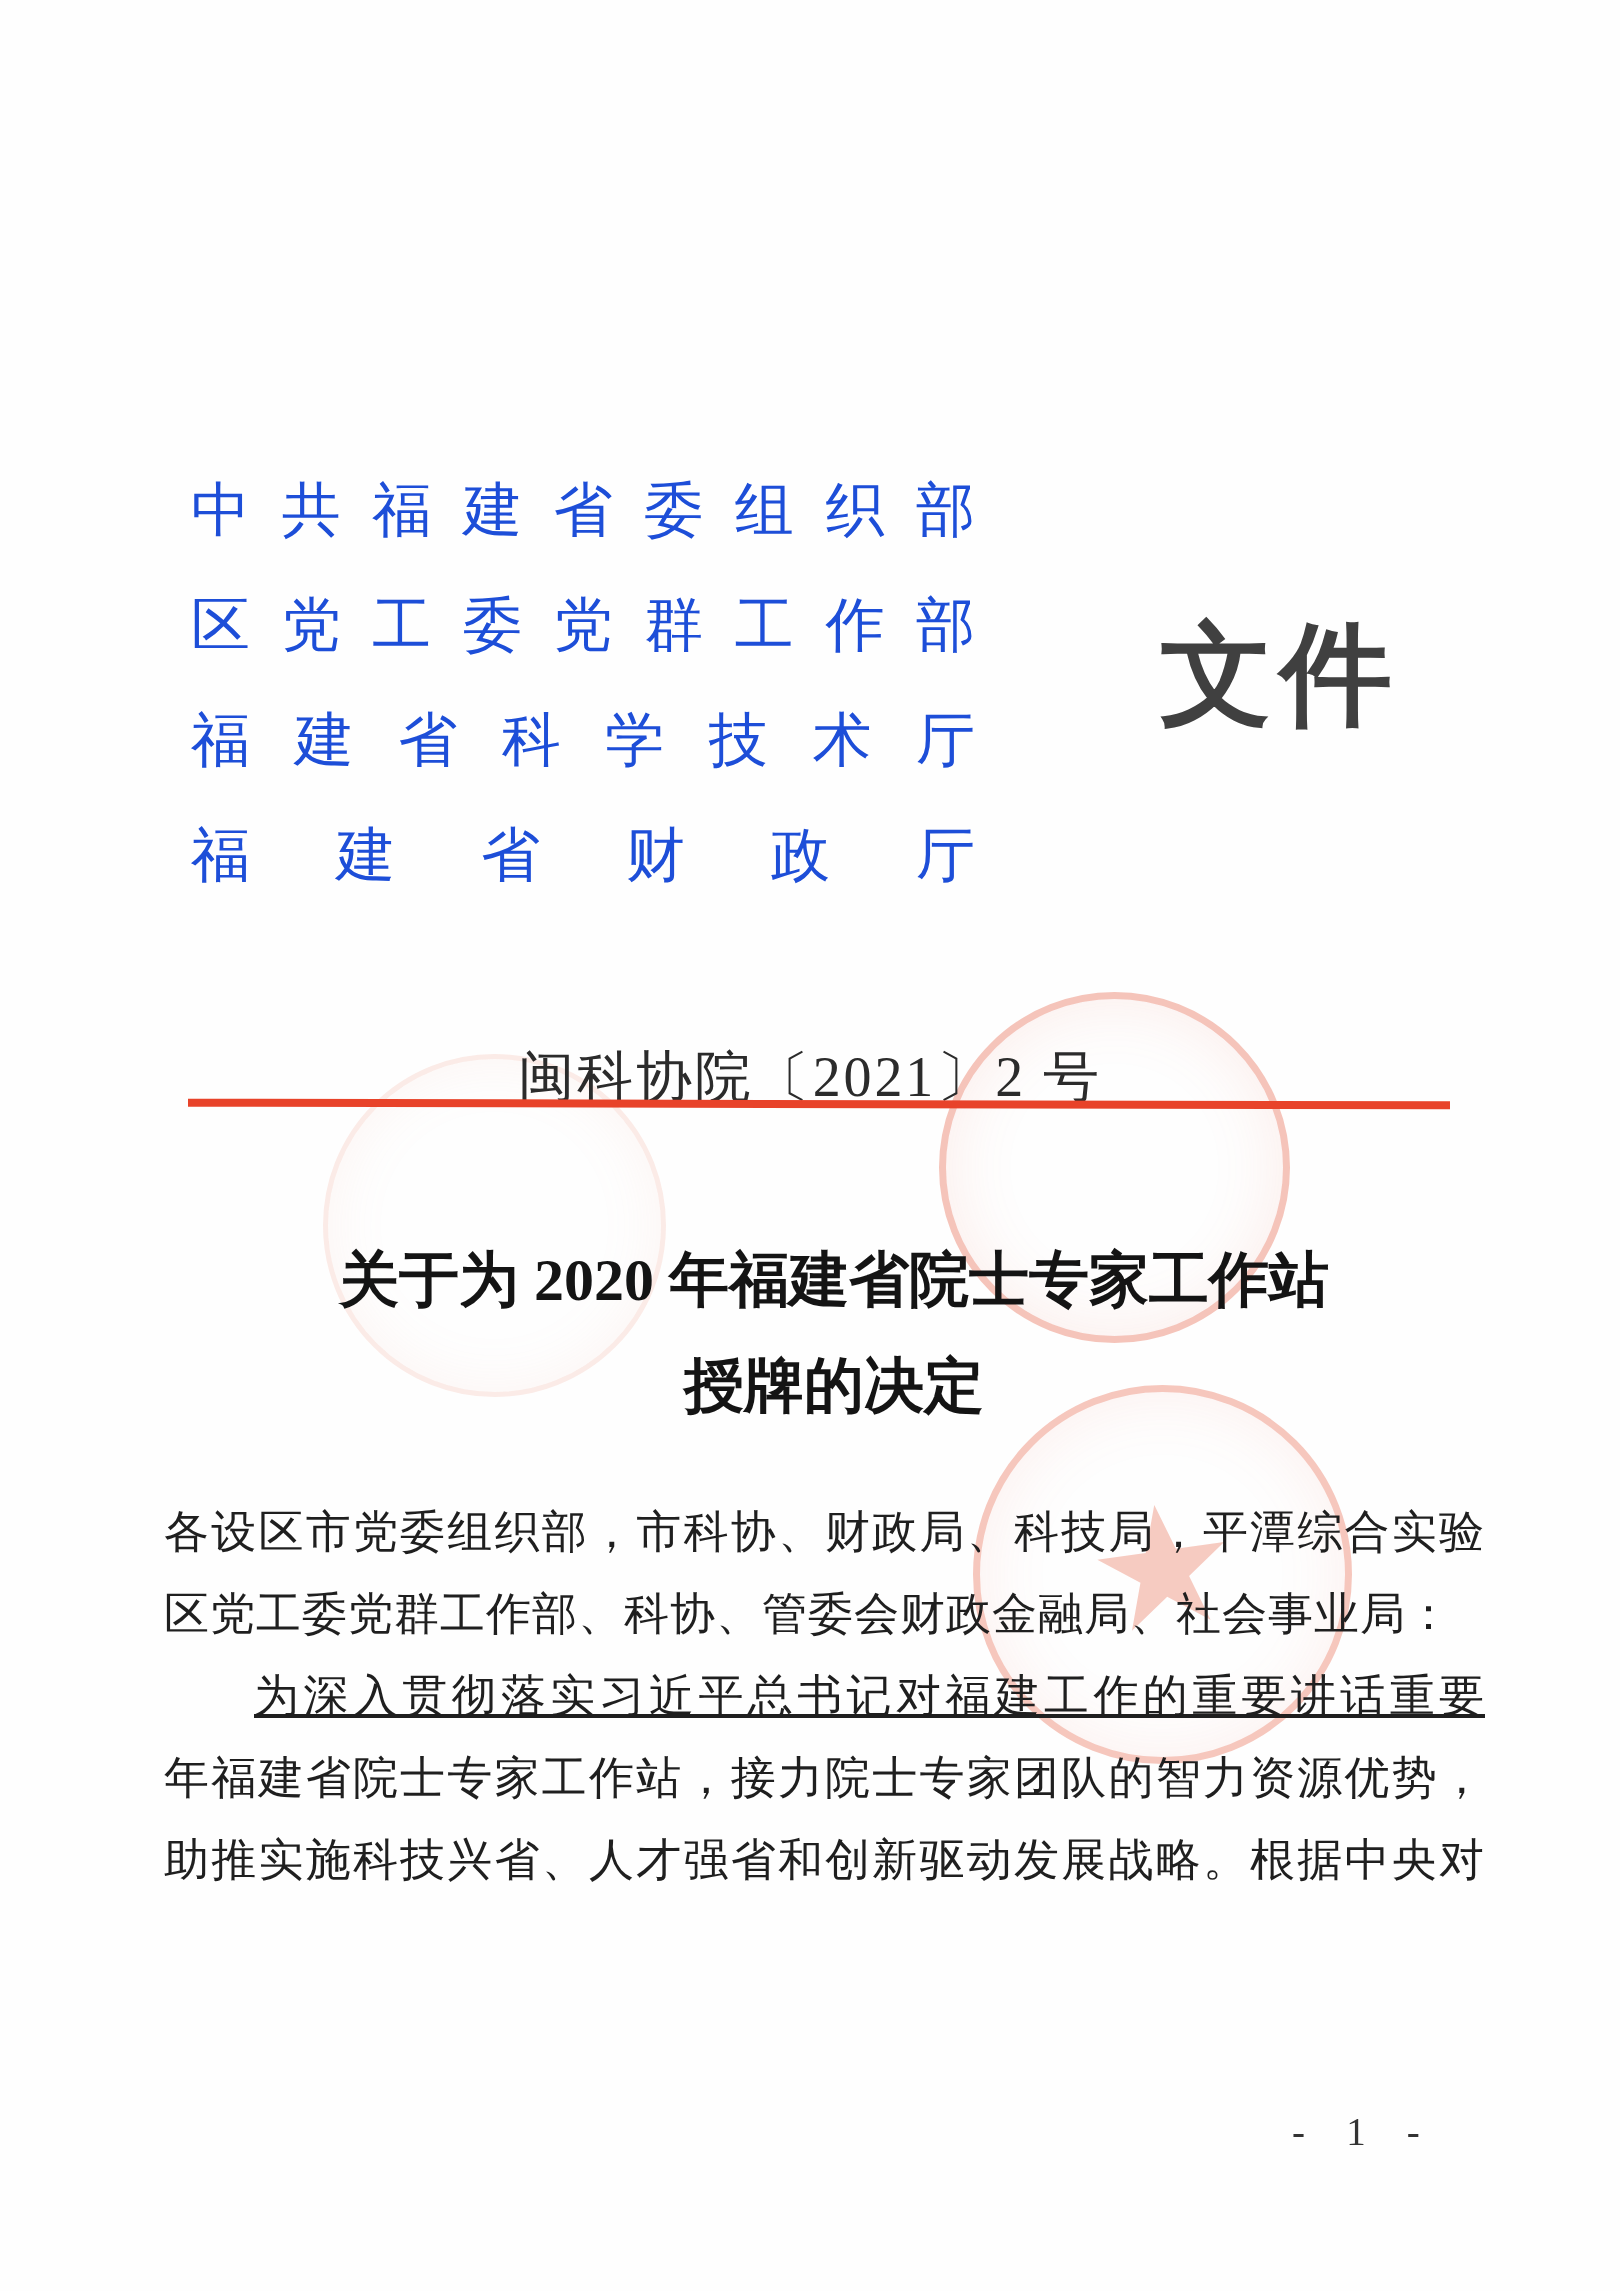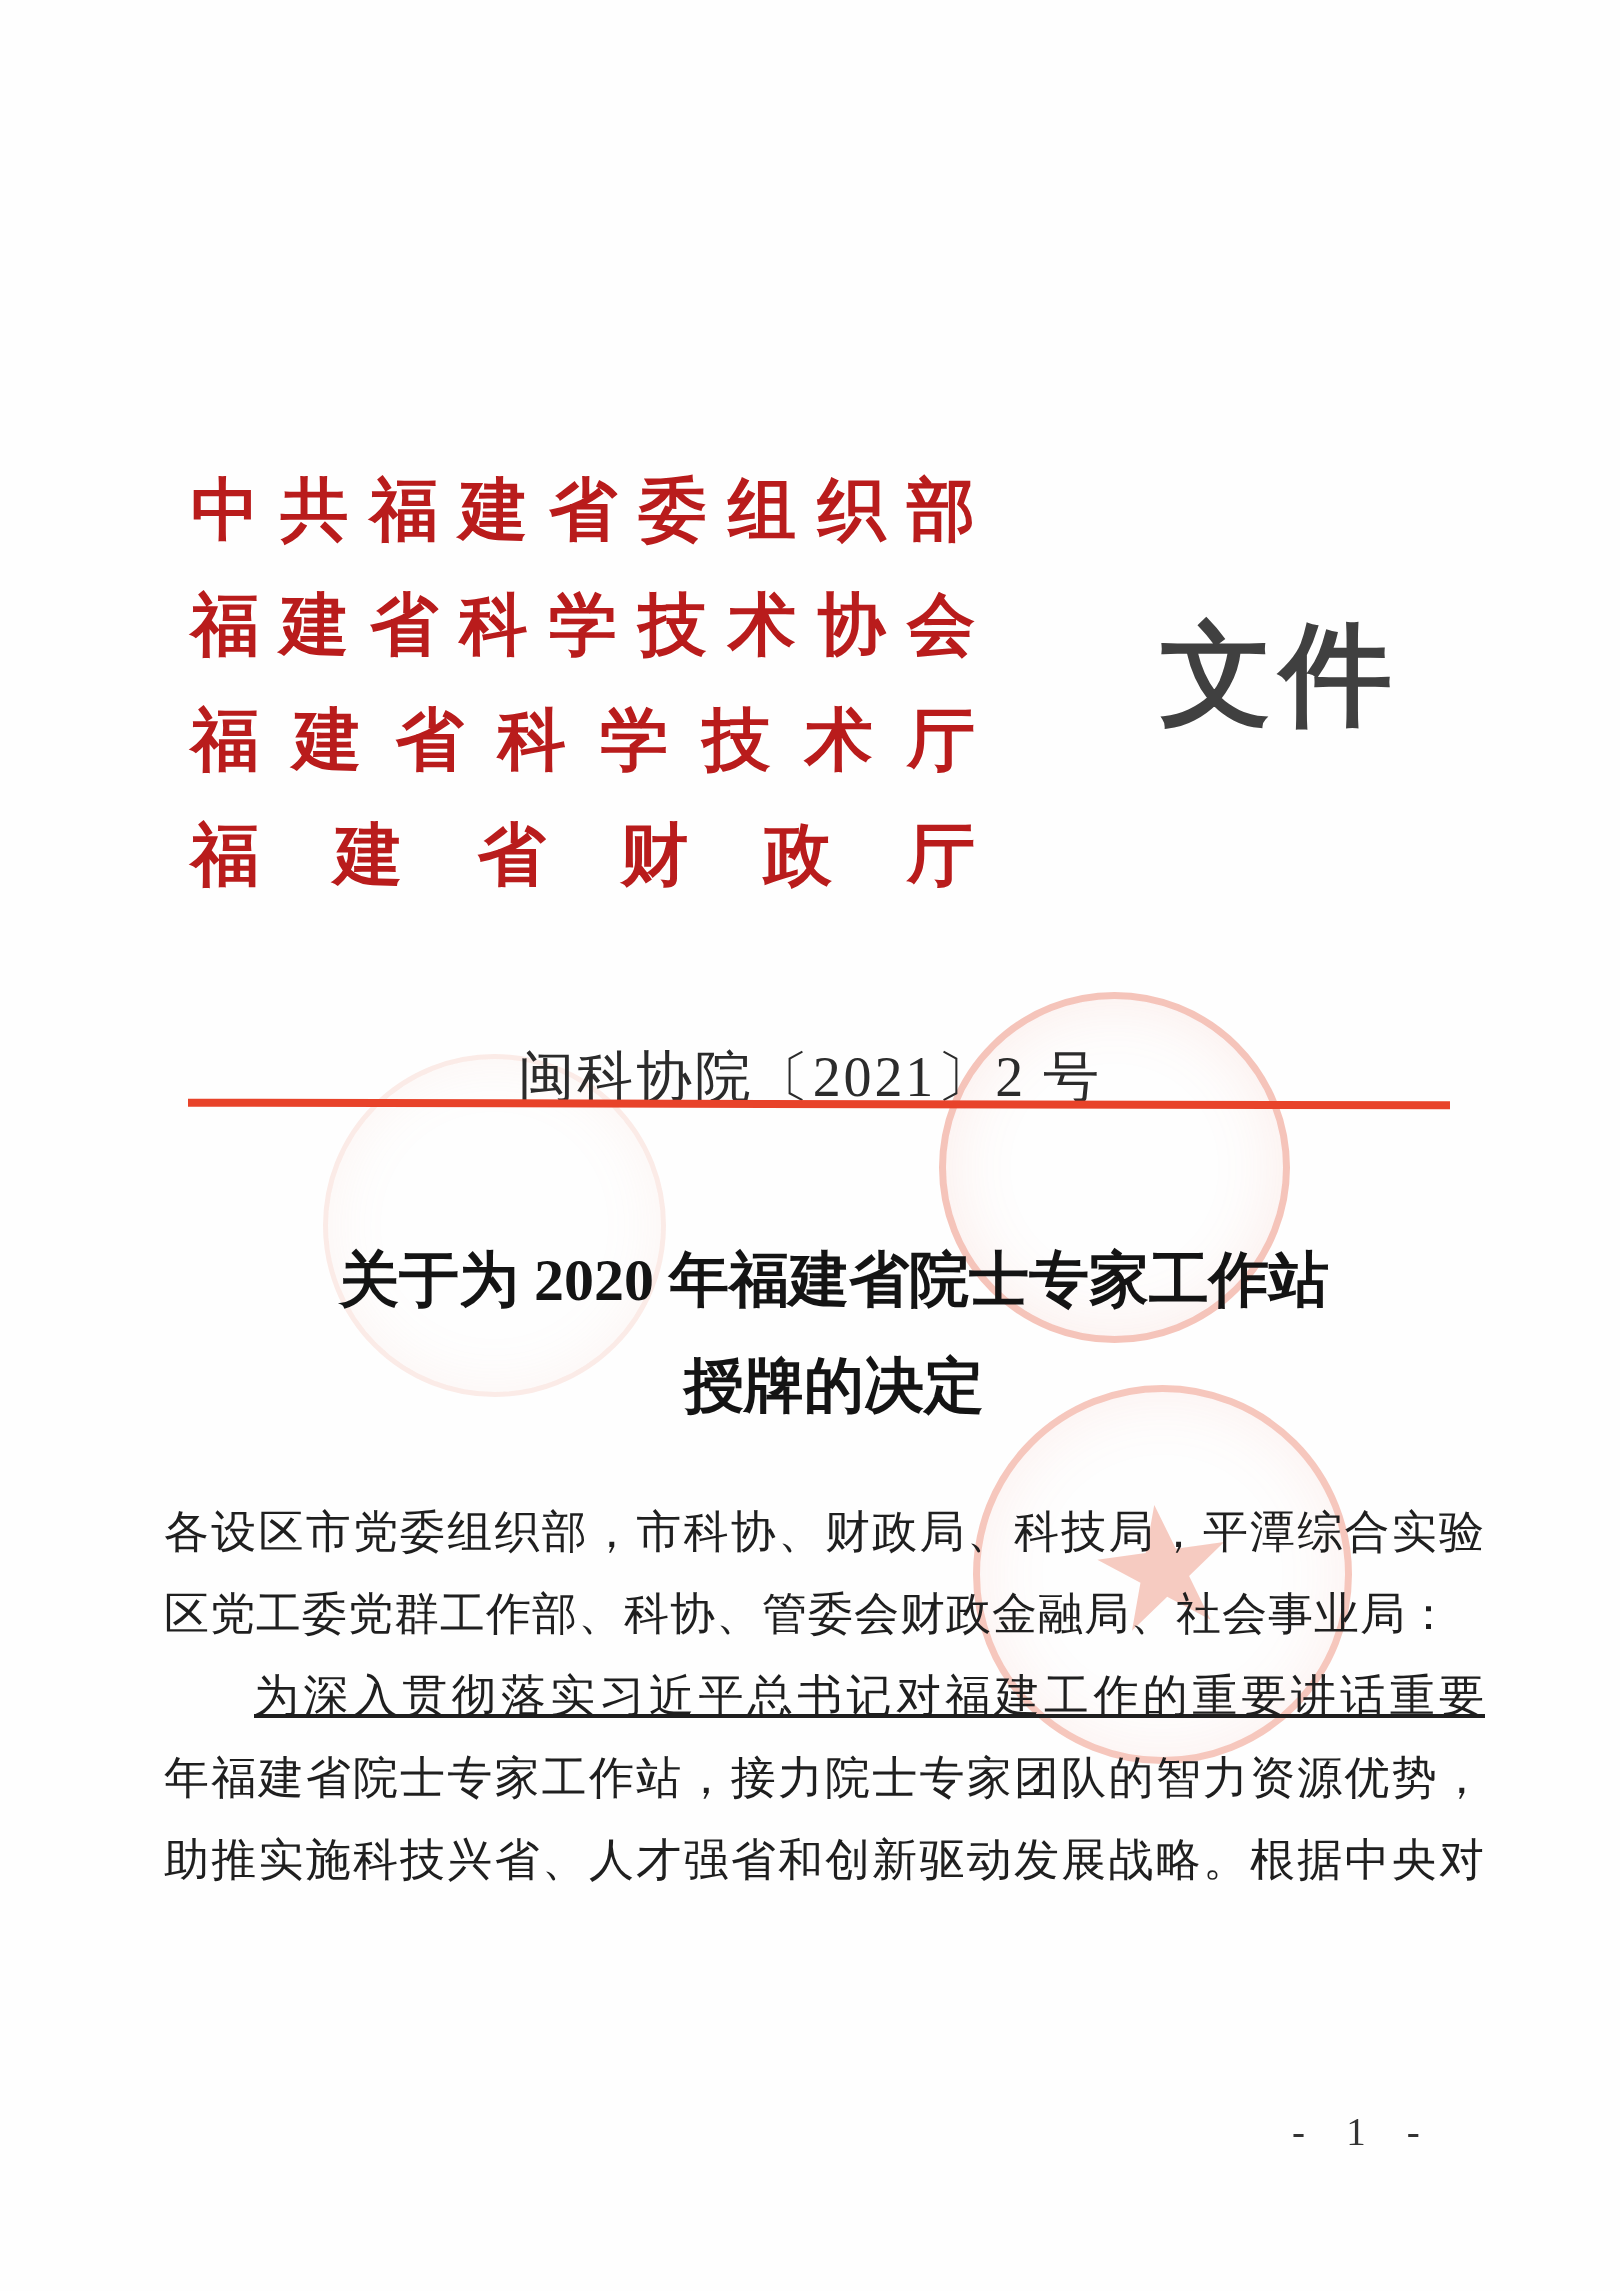--- a/index.html
+++ b/index.html
@@ -14,24 +14,24 @@
   }
 
   
   .issuer-block {
     position: absolute;
     left: 191px;
     top: 453px;
     width: 784px;
   }
   .issuer-line {
-    font-size: 68px;
+    font-size: 59px;
     line-height: 115px;
-    font-weight: bold;
-    color: #b91c1c;
+    font-weight: normal;
+    color: #1d4ed8;
     text-align: justify;
     text-align-last: justify;
     text-justify: inter-ideograph;
     white-space: nowrap;
   }
   .doc-type {
     position: absolute;
     left: 1160px;
     top: 600px;
     font-size: 112px;
@@ -145,21 +145,21 @@
     font-family: "DejaVu Sans", sans-serif;
   }
 </style>
 </head>
 <body>
 
 <div class="page">
 
   <div class="issuer-block">
     <div class="issuer-line">中共福建省委组织部</div>
-    <div class="issuer-line">福建省科学技术协会</div>
+    <div class="issuer-line">区党工委党群工作部</div>
     <div class="issuer-line">福建省科学技术厅</div>
     <div class="issuer-line">福建省财政厅</div>
   </div>
 
   <div class="doc-type">文件</div>
 
   <div class="seal seal-left"></div>
   <div class="seal seal-right"></div>
   <div class="seal seal-bottom">
     <span class="seal-star">★</span>

